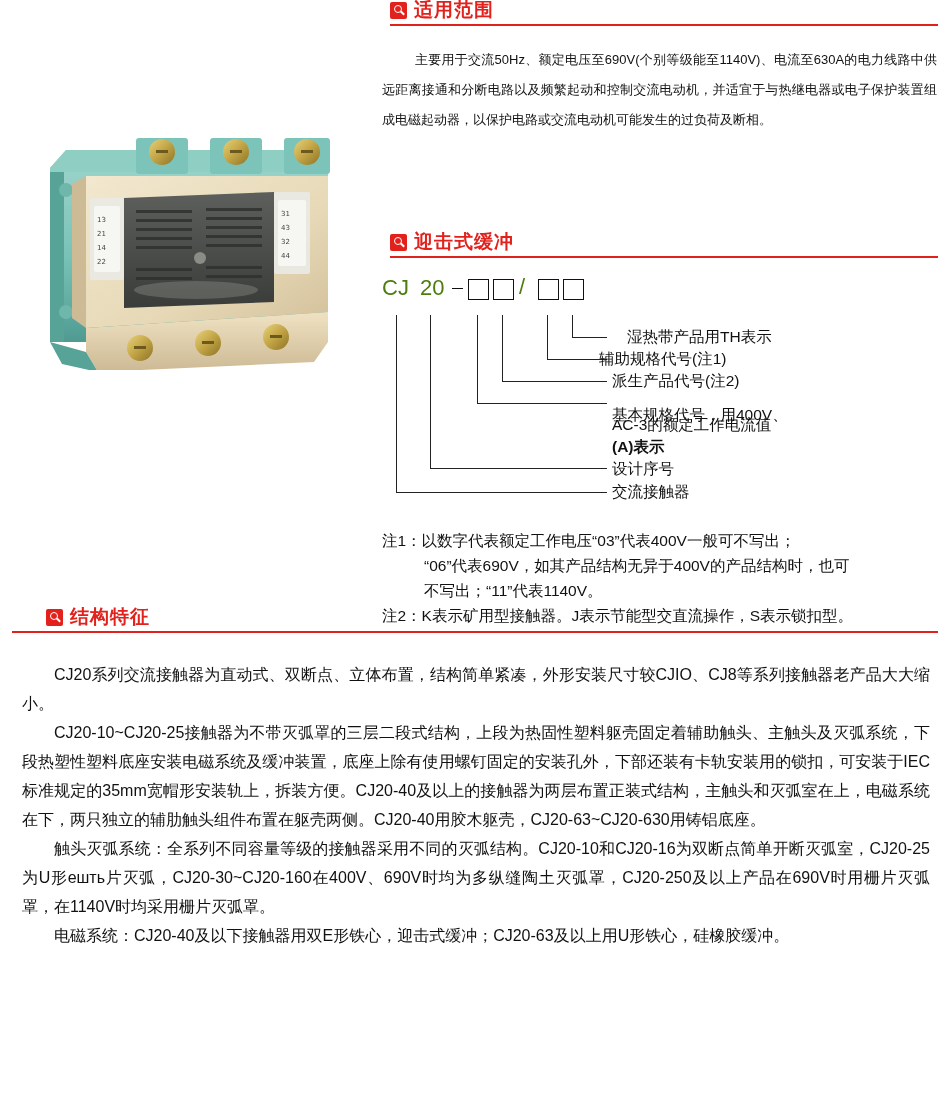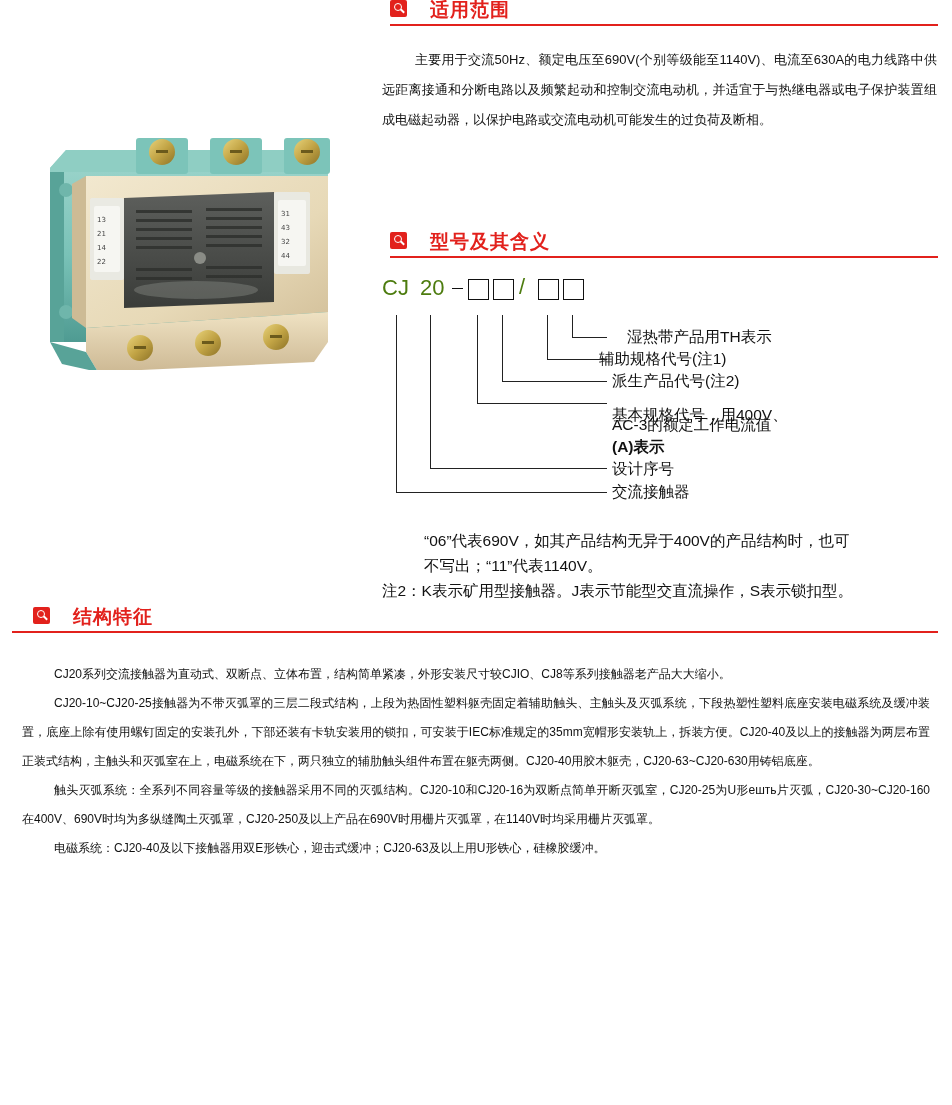--- a/index.html
+++ b/index.html
@@ -18,22 +18,22 @@
   .page {
     position: relative;
     width: 952px;
     height: 1105px;
   }
 
   
   .sec-head {
     position: absolute;
     display: flex;
-    align-items: flex-start;
-    gap: 23px;
+    align-items: flex-end;
+    gap: 7px;
   }
   .sec-head .mark {
     width: 17px;
     height: 17px;
     background: #e2211c;
     border-radius: 2px;
     position: relative;
     flex: 0 0 auto;
   }
   .sec-head .mark::before {
@@ -149,21 +149,21 @@
   }
   .note-line { white-space: nowrap; }
   .note-indent { padding-left: 42px; }
 
   
   .struct-body {
     position: absolute;
     left: 22px;
     top: 660px;
     width: 908px;
-    font-size: 12px;
+    font-size: 16px;
     line-height: 29px;
     text-align: justify;
     color: #111;
   }
   .struct-body p {
     margin: 0;
     text-indent: 32px;
   }
 </style>
 </head>
@@ -277,21 +277,21 @@
 
       <path d="M22 262 L58 272 L70 292 L34 284 Z" fill="#58a398"></path>
       <ellipse cx="168" cy="210" rx="62" ry="9" fill="#bdbfb8" opacity="0.25"></ellipse>
     </svg>
   </div>
 
   <div class="scope-text">主要用于交流50Hz、额定电压至690V(个别等级能至1140V)、电流至630A的电力线路中供远距离接通和分断电路以及频繁起动和控制交流电动机，并适宜于与热继电器或电子保护装置组成电磁起动器，以保护电路或交流电动机可能发生的过负荷及断相。</div>
 
   <div class="sec-head" style="left:390px; top:232px;">
     <span class="mark"></span>
-    <span class="title">型号及其含义</span>
+    <span class="title">迎击式缓冲</span>
   </div>
   <div class="sec-rule" style="left:390px; top:256px; width:548px;"></div>
 
   <div class="model-area">
 
     <div class="model-code">
       <span class="mc-item" style="left:0px;">CJ</span>
       <span class="mc-item" style="left:38px;">20</span>
       <span class="mc-dash" style="left:70px;"></span>
       <span class="mc-box" style="left:86px;"></span>
@@ -326,26 +326,27 @@
       <div class="lbl" style="left:230px; top:55px;">派生产品代号(注2)</div>
       <div class="lbl" style="left:230px; top:77px;margin-top:12px;">基本规格代号，用400V、</div>
       <div class="lbl" style="left:230px; top:99px;">AC-3的额定工作电流值</div>
       <div class="lbl" style="left:230px; top:121px;font-weight:bold;">(A)表示</div>
       <div class="lbl" style="left:230px; top:143px;">设计序号</div>
       <div class="lbl" style="left:230px; top:166px;">交流接触器</div>
     </div>
   </div>
 
   <div class="notes">
+    <div class="note-line">注1：以数字代表额定工作电压“03”代表400V一般可不写出；</div>
     <div class="note-line note-indent">“06”代表690V，如其产品结构无异于400V的产品结构时，也可</div>
     <div class="note-line note-indent">不写出；“11”代表1140V。</div>
     <div class="note-line">注2：K表示矿用型接触器。J表示节能型交直流操作，S表示锁扣型。</div>
   </div>
 
-  <div class="sec-head" style="left:4px; top:607px;padding-left:29px;">
+  <div class="sec-head" style="left:17px; top:607px;padding-left:29px;">
     <span class="mark"></span>
     <span class="title">结构特征</span>
   </div>
   <div class="sec-rule" style="left:12px; top:631px; width:926px;"></div>
 
   <div class="struct-body">
     <p>CJ20系列交流接触器为直动式、双断点、立体布置，结构简单紧凑，外形安装尺寸较CJIO、CJ8等系列接触器老产品大大缩小。</p>
     <p>CJ20-10~CJ20-25接触器为不带灭弧罩的三层二段式结构，上段为热固性塑料躯壳固定着辅助触头、主触头及灭弧系统，下段热塑性塑料底座安装电磁系统及缓冲装置，底座上除有使用螺钉固定的安装孔外，下部还装有卡轨安装用的锁扣，可安装于IEC标准规定的35mm宽帽形安装轨上，拆装方便。CJ20-40及以上的接触器为两层布置正装式结构，主触头和灭弧室在上，电磁系统在下，两只独立的辅肋触头组件布置在躯壳两侧。CJ20-40用胶木躯壳，CJ20-63~CJ20-630用铸铝底座。</p>
     <p>触头灭弧系统：全系列不同容量等级的接触器采用不同的灭弧结构。CJ20-10和CJ20-16为双断点简单开断灭弧室，CJ20-25为U形ешть片灭弧，CJ20-30~CJ20-160在400V、690V时均为多纵缝陶土灭弧罩，CJ20-250及以上产品在690V时用栅片灭弧罩，在1140V时均采用栅片灭弧罩。</p>
     <p>电磁系统：CJ20-40及以下接触器用双E形铁心，迎击式缓冲；CJ20-63及以上用U形铁心，硅橡胶缓冲。</p>

